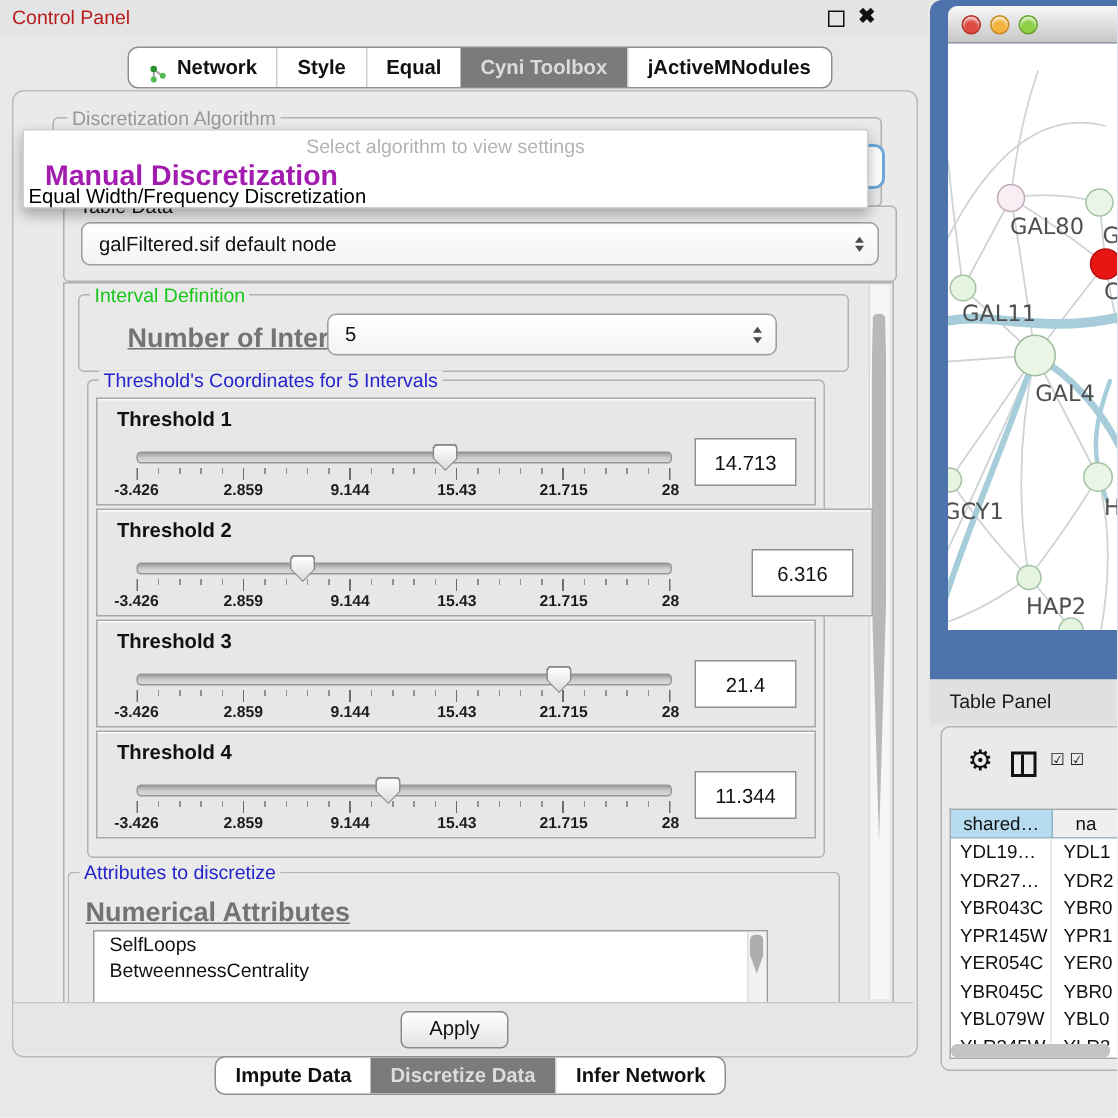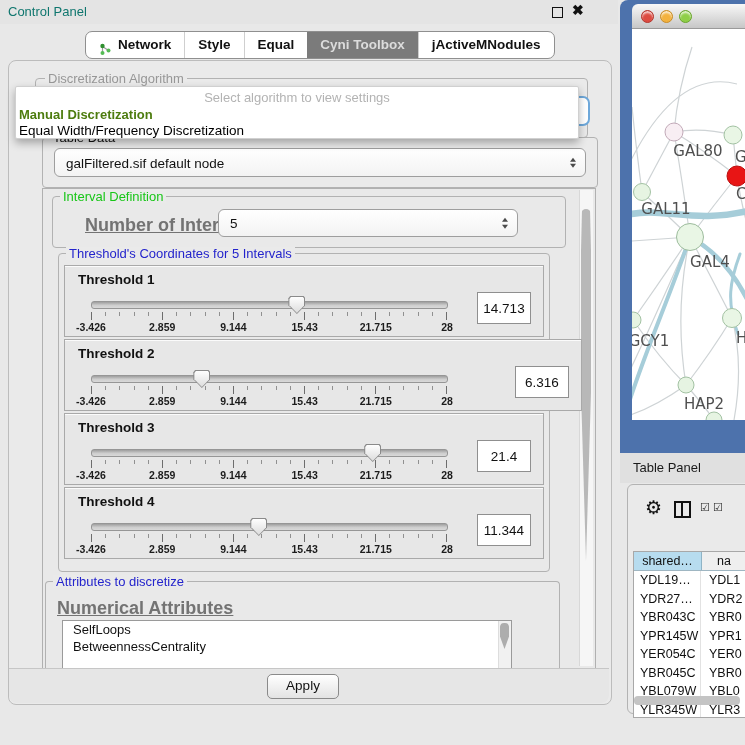--- a/index.html
+++ b/index.html
@@ -1,21 +1,21 @@
 <!DOCTYPE html>
 <html><head>
 <meta charset="utf-8">
 <style>
   html,body{margin:0;padding:0;}
   #app{position:relative;width:745px;height:745px;background:#e8e8e8;
        font-family:"Liberation Sans",sans-serif;overflow:hidden;color:#111;}
 
   
   .titlebar{position:absolute;left:0;top:0;width:618px;height:24px;background:#e4e4e4;}
-  .titlebar .title{position:absolute;left:8px;top:4px;font-size:13px;color:#0f766e;}
+  .titlebar .title{position:absolute;left:8px;top:4px;font-size:13px;color:#b91c1c;}
   .float-btn{position:absolute;left:552px;top:7px;width:9px;height:9px;border:1.5px solid #111;background:transparent;}
   .close-btn{position:absolute;left:572px;top:2px;font-size:14px;font-weight:bold;color:#111;}
 
   
   .tabbar{position:absolute;left:85px;top:31px;height:26px;display:flex;
           background:#fff;border:1px solid #8f8f8f;border-radius:7px;overflow:hidden;}
   .tab{display:flex;align-items:center;padding:0 13px;font-size:13.5px;font-weight:bold;
        color:#111;border-left:1px solid #cfcfcf;line-height:26px;white-space:nowrap;}
   .tab:first-child{border-left:none;}
   .tab.sel{background:#7b7b7b;color:#dcdcdc;border-left:none;}
@@ -45,21 +45,21 @@
           border-bottom:4.5px solid #4a4a4a;margin-bottom:2.5px;}
   .arr-dn{width:0;height:0;border-left:3.5px solid transparent;border-right:3.5px solid transparent;
           border-top:4.5px solid #4a4a4a;}
 
   
   .algo-combo{position:absolute;left:552px;top:96px;width:34px;height:26px;background:#fff;
               border:2px solid #6ea8da;border-radius:7px;z-index:5;}
   .popup{position:absolute;left:15px;top:86px;width:562px;height:51px;background:#fff;
          border:1px solid #d0d0d0;border-radius:2px;box-shadow:0 4px 9px rgba(0,0,0,.30);z-index:50;}
   .popup .prompt{position:absolute;left:0;top:3px;width:100%;text-align:center;font-size:13px;color:#b3b3b3;}
-  .popup .opt1{position:absolute;left:3px;top:20px;font-size:13px;font-weight:bold;color:#4d7c0f;}
+  .popup .opt1{position:absolute;left:14px;top:20px;font-size:19px;font-weight:bold;color:#a21caf;}
   .popup .opt2{position:absolute;left:3px;top:36px;font-size:13.5px;color:#000;}
 
   
   .scroll-area{position:absolute;left:42px;top:188px;width:552px;height:480px;
                background:#e9e9e9;border:1px solid #b0b0b0;}
   .v-scrollbar{position:absolute;right:2px;top:1px;width:13px;height:476px;background:#f6f6f6;
                border-left:1px solid #d8d8d8;}
   .v-scrollbar .thumb{position:absolute;left:1px;top:19px;width:10px;height:352px;
                background:#b8b8b8;border-radius:5px;}
 
@@ -78,21 +78,21 @@
          background:#8a8a8a;}
   .thumb i{position:absolute;left:1px;top:1px;width:15px;height:16px;display:block;
          clip-path:polygon(10% 0,90% 0,100% 12%,100% 52%,50% 100%,0 52%,0 12%);
          background:linear-gradient(#fefefe,#dcdcdc);}
   .ticks{position:absolute;left:0;top:16px;width:356px;height:8px;
      background:
        repeating-linear-gradient(90deg,#6d6d6d 0 1px,transparent 1px 71px) 0 0/356px 8px no-repeat,
        repeating-linear-gradient(90deg,#909090 0 1px,transparent 1px 14.2px) 0 0/352px 4px no-repeat;}
   .tick-labels{position:absolute;left:0;top:25px;width:356px;height:11px;}
   .tick-labels span{position:absolute;transform:translateX(-50%);font-size:10.5px;font-weight:bold;color:#1c1c1c;white-space:nowrap;}
-  .thr-val{position:absolute;right:12px;top:26px;width:54px;height:32px;box-sizing:border-box;
+  .thr-val{position:absolute;right:12px;top:26px;width:68px;height:32px;box-sizing:border-box;
            border:1px solid #8f8f8f;background:#fff;text-align:center;font-size:13.5px;
            font-family:"Liberation Sans",sans-serif;color:#111;}
 
   
   .attr-list{position:absolute;left:62px;top:620px;width:448px;height:47px;background:#fff;
              border:1px solid #9a9a9a;overflow:hidden;font-size:13px;}
   .attr-list .item{padding-left:10px;line-height:17px;white-space:nowrap;}
   .list-scroll{position:absolute;right:0;top:0;width:12px;height:47px;background:#f1f1f1;border-left:1px solid #ddd;}
   .list-scroll .thumb{position:absolute;left:1px;top:2px;width:9px;height:26px;background:#adadad;border-radius:4px;}
 
@@ -117,21 +117,21 @@
 
   
   .tp-strip{position:absolute;left:620px;top:453px;width:125px;height:30px;background:#e0e0e0;}
   .tp-strip .t{position:absolute;left:13px;top:7px;font-size:13px;color:#1a1a1a;}
   .tp-panel{position:absolute;left:627px;top:484px;width:118px;height:228px;background:#eaeaea;
             border:1px solid #b3b3b3;border-radius:6px 0 0 6px;}
   .tp-gear{position:absolute;left:17px;top:13px;font-size:19px;color:#111;line-height:19px;}
   .tp-split{position:absolute;left:46px;top:16px;width:13px;height:13px;border:2px solid #111;
             background:linear-gradient(90deg,transparent 5px,#111 5px,#111 7px,transparent 7px);}
   .tp-check{position:absolute;top:17px;font-size:11px;color:#222;line-height:11px;}
-  .tp-table{position:absolute;left:5px;top:66px;width:112px;height:165px;background:#fff;
+  .tp-table{position:absolute;left:5px;top:54px;width:112px;height:165px;background:#fff;
             border:1px solid #a8a8a8;border-right:none;overflow:hidden;font-size:12.5px;}
   .tp-hrow{display:flex;height:18px;border-bottom:1px solid #9fb6c2;}
   .tp-h1{width:67px;background:#b7dcef;border-right:1px solid #8fb4c6;text-align:center;line-height:18px;}
   .tp-h2{flex:1;background:#efefef;text-align:center;line-height:18px;}
   .tp-row{display:flex;height:18.5px;line-height:18.5px;}
   .tp-c1{width:67px;padding-left:6px;box-sizing:border-box;border-right:1px solid #e2e2e2;white-space:nowrap;}
   .tp-c2{padding-left:8px;white-space:nowrap;}
   .h-scrollbar{position:absolute;left:6px;top:211px;width:106px;height:9px;background:#c4c4c4;border-radius:4px;}
 </style>
 </head>
@@ -306,20 +306,31 @@
     <div class="item">BetweennessCentrality</div>
     <div class="list-scroll">
         <div class="thumb"></div>
       </div>
   </div>
 
   <div class="apply-bar">
     <div class="apply-btn">Apply</div>
   </div>
 
+  <div class="bottom-tabbar">
+    <div class="tab">
+        <span>Impute Data</span>
+      </div>
+    <div class="tab sel">
+        <span>Discretize Data</span>
+      </div>
+    <div class="tab">
+        <span>Infer Network</span>
+      </div>
+  </div>
 
   <div class="net-frame"></div>
   <div class="net-titlebar">
     <span class="light red"></span>
     <span class="light yellow"></span>
     <span class="light green"></span>
   </div>
   <div class="net-canvas">
     <svg width="113" height="391" viewBox="0 0 113 391">
 

